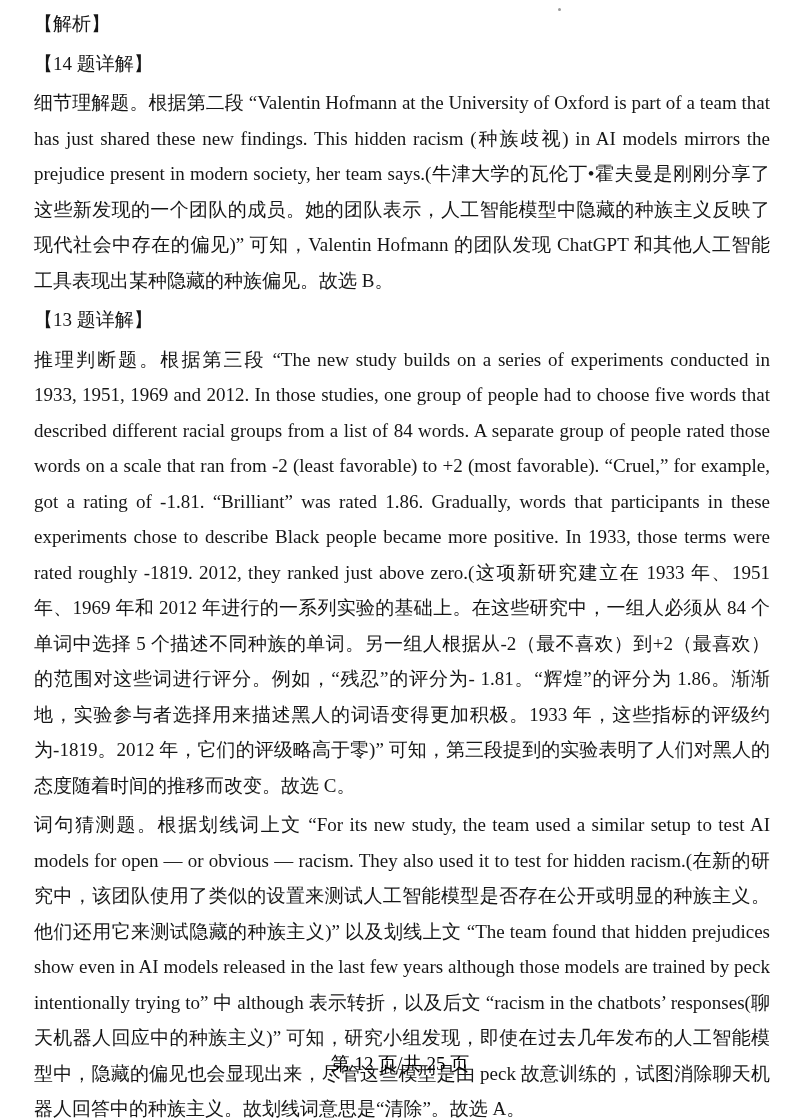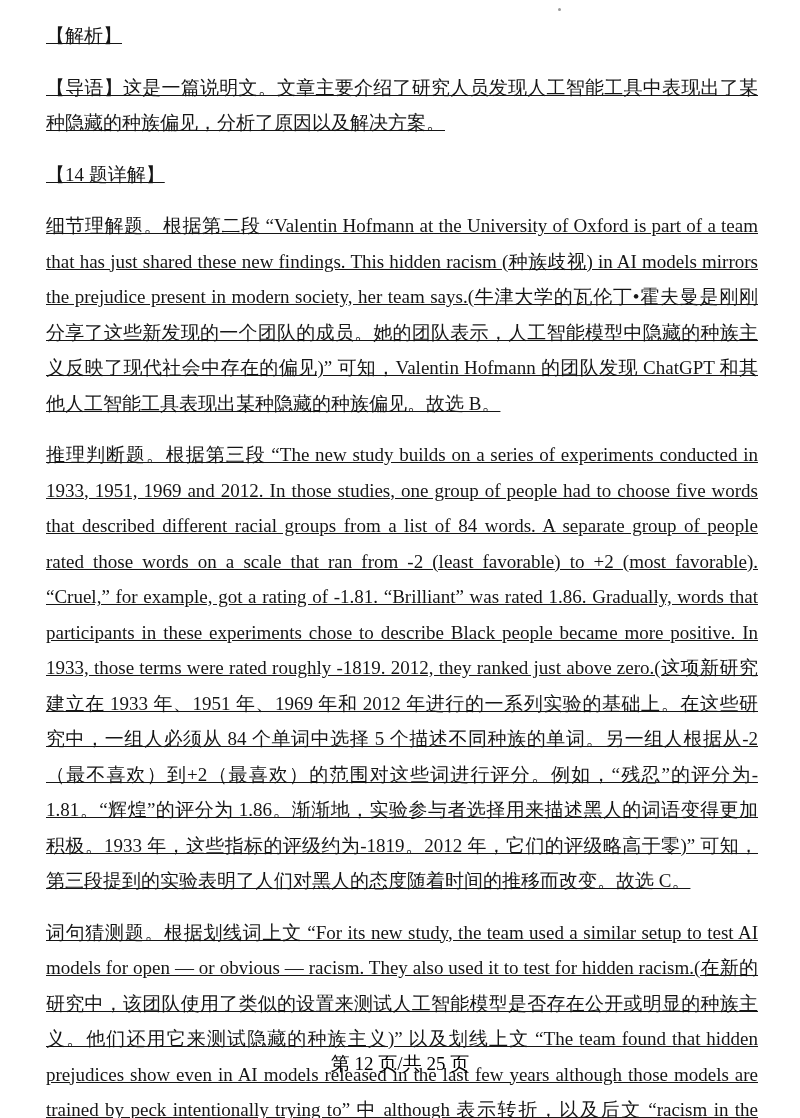--- a/index.html
+++ b/index.html
@@ -11,25 +11,24 @@
     color: #161616;
     font-family: "Liberation Serif", "DejaVu Serif", serif;
     overflow: hidden;
   }
   .content {
     padding: 2px 26px 0 30px;
     font-size: 19px;
     line-height: 35.5px;
   }
   .content p {
-    margin: 16px;
+    margin: 4px;
     text-align: justify;
     text-align-last: left;
     word-break: break-word;
-    text-decoration: underline;
   }
   .footer {
     position: absolute;
     top: 1052px;
     left: 0;
     width: 100%;
     text-align: center;
     font-size: 19px;
     line-height: 24px;
     color: #000000;
@@ -45,21 +44,21 @@
   }
 </style>
 </head>
 <body>
 
 <div class="page">
   <span class="artifact"></span>
 
   <div class="content">
     <p>【解析】</p>
-    <p>【导语】这是一篇说明文。文章主要介绍了研究人员发现人工智能工具中表现出了某种隐藏的种族偏见，分析了原因以及解决方案。</p>
     <p>【14 题详解】</p>
     <p>细节理解题。根据第二段 “Valentin Hofmann at the University of Oxford is part of a team that has just shared these new findings. This hidden racism (种族歧视) in AI models mirrors the prejudice present in modern society, her team says.(牛津大学的瓦伦丁•霍夫曼是刚刚分享了这些新发现的一个团队的成员。她的团队表示，人工智能模型中隐藏的种族主义反映了现代社会中存在的偏见)” 可知，Valentin Hofmann 的团队发现 ChatGPT 和其他人工智能工具表现出某种隐藏的种族偏见。故选 B。</p>
+    <p>【13 题详解】</p>
     <p>推理判断题。根据第三段 “The new study builds on a series of experiments conducted in 1933, 1951, 1969 and 2012. In those studies, one group of people had to choose five words that described different racial groups from a list of 84 words. A separate group of people rated those words on a scale that ran from -2 (least favorable) to +2 (most favorable). “Cruel,” for example, got a rating of -1.81. “Brilliant” was rated 1.86. Gradually, words that participants in these experiments chose to describe Black people became more positive. In 1933, those terms were rated roughly -1819. 2012, they ranked just above zero.(这项新研究建立在 1933 年、1951 年、1969 年和 2012 年进行的一系列实验的基础上。在这些研究中，一组人必须从 84 个单词中选择 5 个描述不同种族的单词。另一组人根据从-2（最不喜欢）到+2（最喜欢）的范围对这些词进行评分。例如，“残忍”的评分为- 1.81。“辉煌”的评分为 1.86。渐渐地，实验参与者选择用来描述黑人的词语变得更加积极。1933 年，这些指标的评级约为-1819。2012 年，它们的评级略高于零)” 可知，第三段提到的实验表明了人们对黑人的态度随着时间的推移而改变。故选 C。</p>
     <p>词句猜测题。根据划线词上文 “For its new study, the team used a similar setup to test AI models for open — or obvious — racism. They also used it to test for hidden racism.(在新的研究中，该团队使用了类似的设置来测试人工智能模型是否存在公开或明显的种族主义。他们还用它来测试隐藏的种族主义)” 以及划线上文 “The team found that hidden prejudices show even in AI models released in the last few years although those models are trained by peck intentionally trying to” 中 although 表示转折，以及后文 “racism in the chatbots’ responses(聊天机器人回应中的种族主义)” 可知，研究小组发现，即使在过去几年发布的人工智能模型中，隐藏的偏见也会显现出来，尽管这些模型是由 peck 故意训练的，试图消除聊天机器人回答中的种族主义。故划线词意思是“清除”。故选 A。</p>
   </div>
 
   <div class="footer">第 12 页/共 25 页</div>
 </div>
 
 </body></html>

